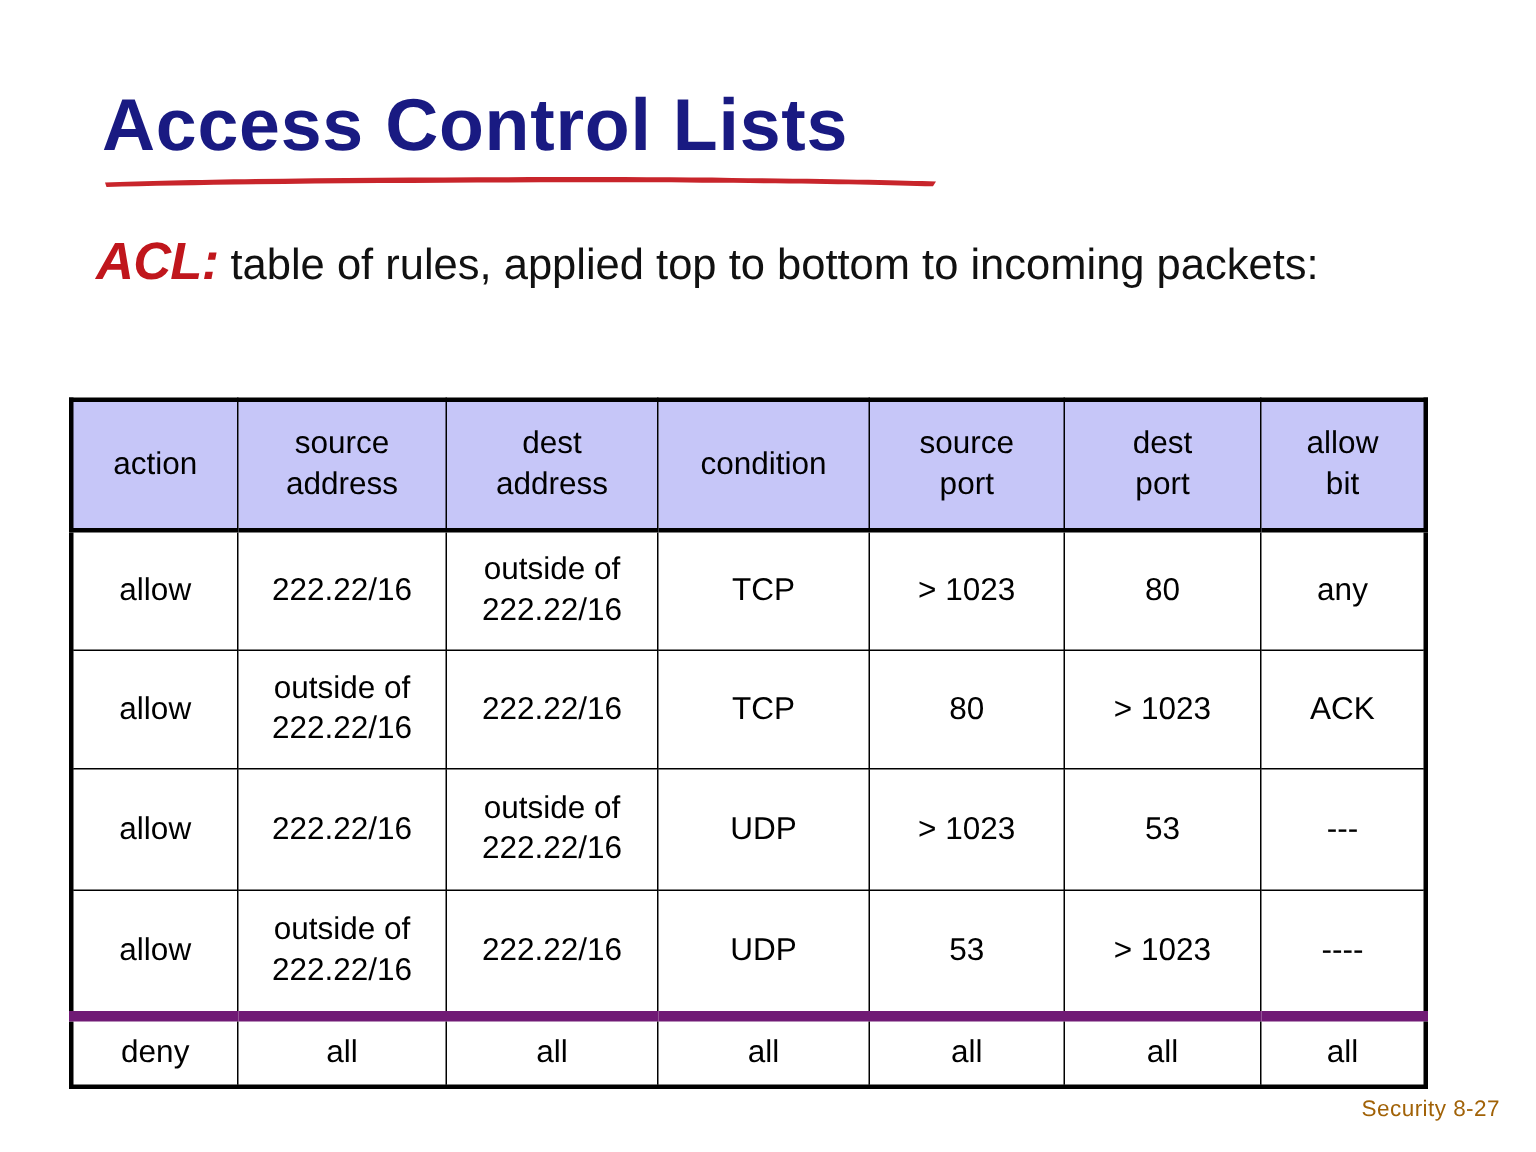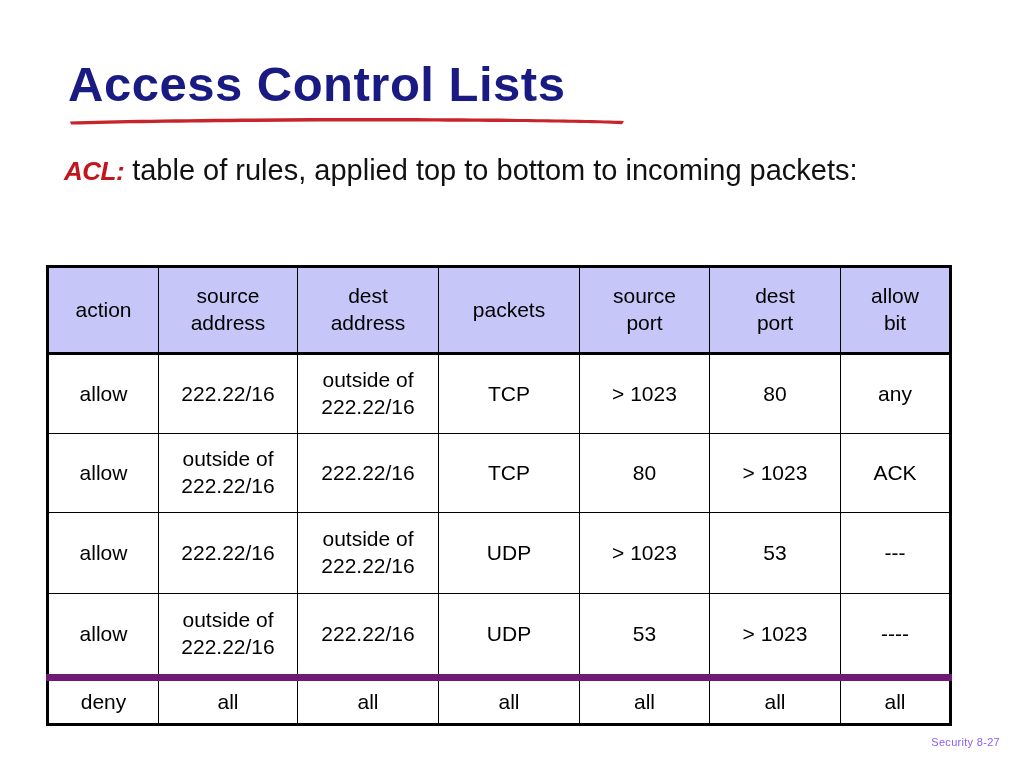--- a/index.html
+++ b/index.html
@@ -44,21 +44,21 @@
     top: 150px;
     width: 930px;
     font-size: 29px;
     line-height: 1.42;
     color: #111111;
   }
   .acl-tag {
     color: #c0161c;
     font-weight: bold;
     font-style: italic;
-    font-size: 26px;
+    font-size: 35px;
     letter-spacing: -0.5px;
   }
 
   
   .acl-table-wrap {
     position: absolute;
     left: 46px;
     top: 265px;
     width: 763px;
   }
@@ -107,22 +107,22 @@
   .cell-two { display: block; }
 
   
   .align-top    { vertical-align: top;    padding-top: 8px; }
 
   
   .footer {
     position: absolute;
     right: 24px;
     bottom: 20px;
-    font-size: 11px;
-    color: #8b5cf6;
+    font-size: 15px;
+    color: #a16207;
     letter-spacing: 0.3px;
   }
 </style>
 </head>
 <body>
 
 <div class="slide-title">Access Control Lists</div>
 
 <svg class="title-underline" viewBox="0 0 558 9" preserveAspectRatio="none">
   <path d="M2,5.6 C90,2.2 300,1.4 420,2.6 C490,3.3 530,4.2 556,5.0 L554,8.2 C520,7.1 470,6.2 400,5.8 C280,5.1 95,6.0 3,8.6 Z" fill="#c8252b"></path>
@@ -153,21 +153,21 @@
         </th>
         <th>
           <span class="hdr-two">source</span>
           <span class="hdr-two">address</span>
         </th>
         <th>
           <span class="hdr-two">dest</span>
           <span class="hdr-two">address</span>
         </th>
         <th>
-          <span class="hdr-two">packets</span>
+          <span class="hdr-two">condition</span>
           <span class="hdr-two"></span>
         </th>
         <th>
           <span class="hdr-two">source</span>
           <span class="hdr-two">port</span>
         </th>
         <th>
           <span class="hdr-two">dest</span>
           <span class="hdr-two">port</span>
         </th>

